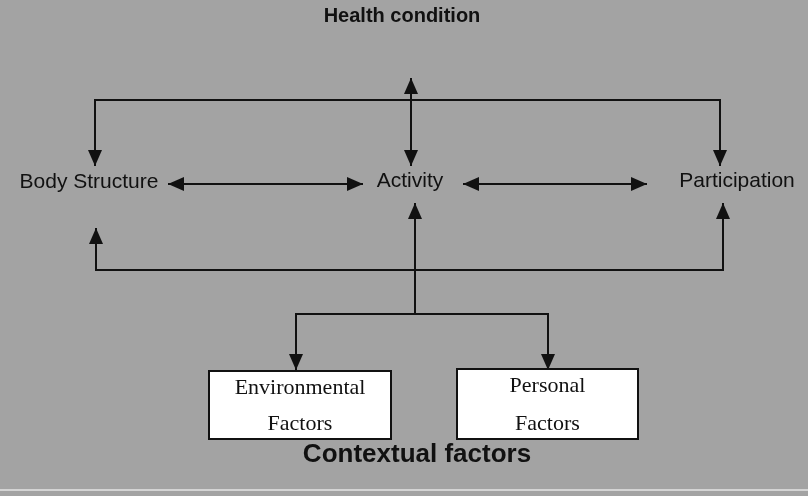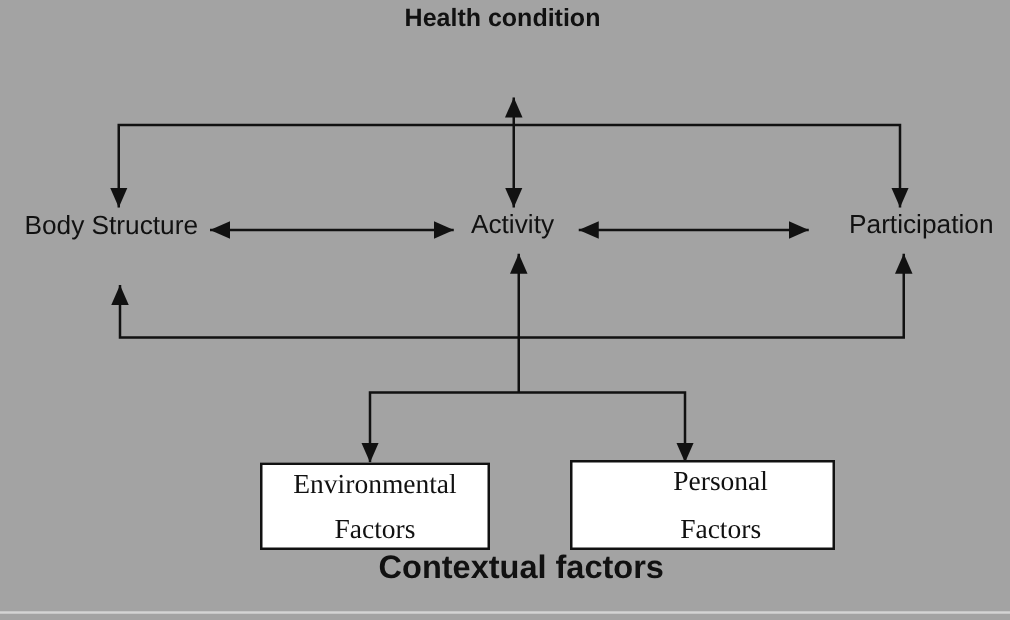--- a/index.html
+++ b/index.html
@@ -89,21 +89,21 @@
 
   <div class="lbl" style="left:410px; top:167px;">Activity</div>
 
   <div class="lbl" style="left:737px; top:167px;">Participation</div>
 
   <div class="factor-box" style="left:208px; top:370px; width:180px; height:66px;">
     <div>Environmental</div>
     <div>Factors</div>
   </div>
 
-  <div class="factor-box" style="left:456px; top:368px; width:179px; height:68px;padding-left:29px;">
+  <div class="factor-box" style="left:456px; top:368px; width:179px; height:68px;">
     <div>Personal</div>
     <div>Factors</div>
   </div>
 
   <div class="lbl lbl-bold lbl-caption" style="left:417px; top:441px;">Contextual factors</div>
 
   <div class="divider"></div>
 
 </div>
 

